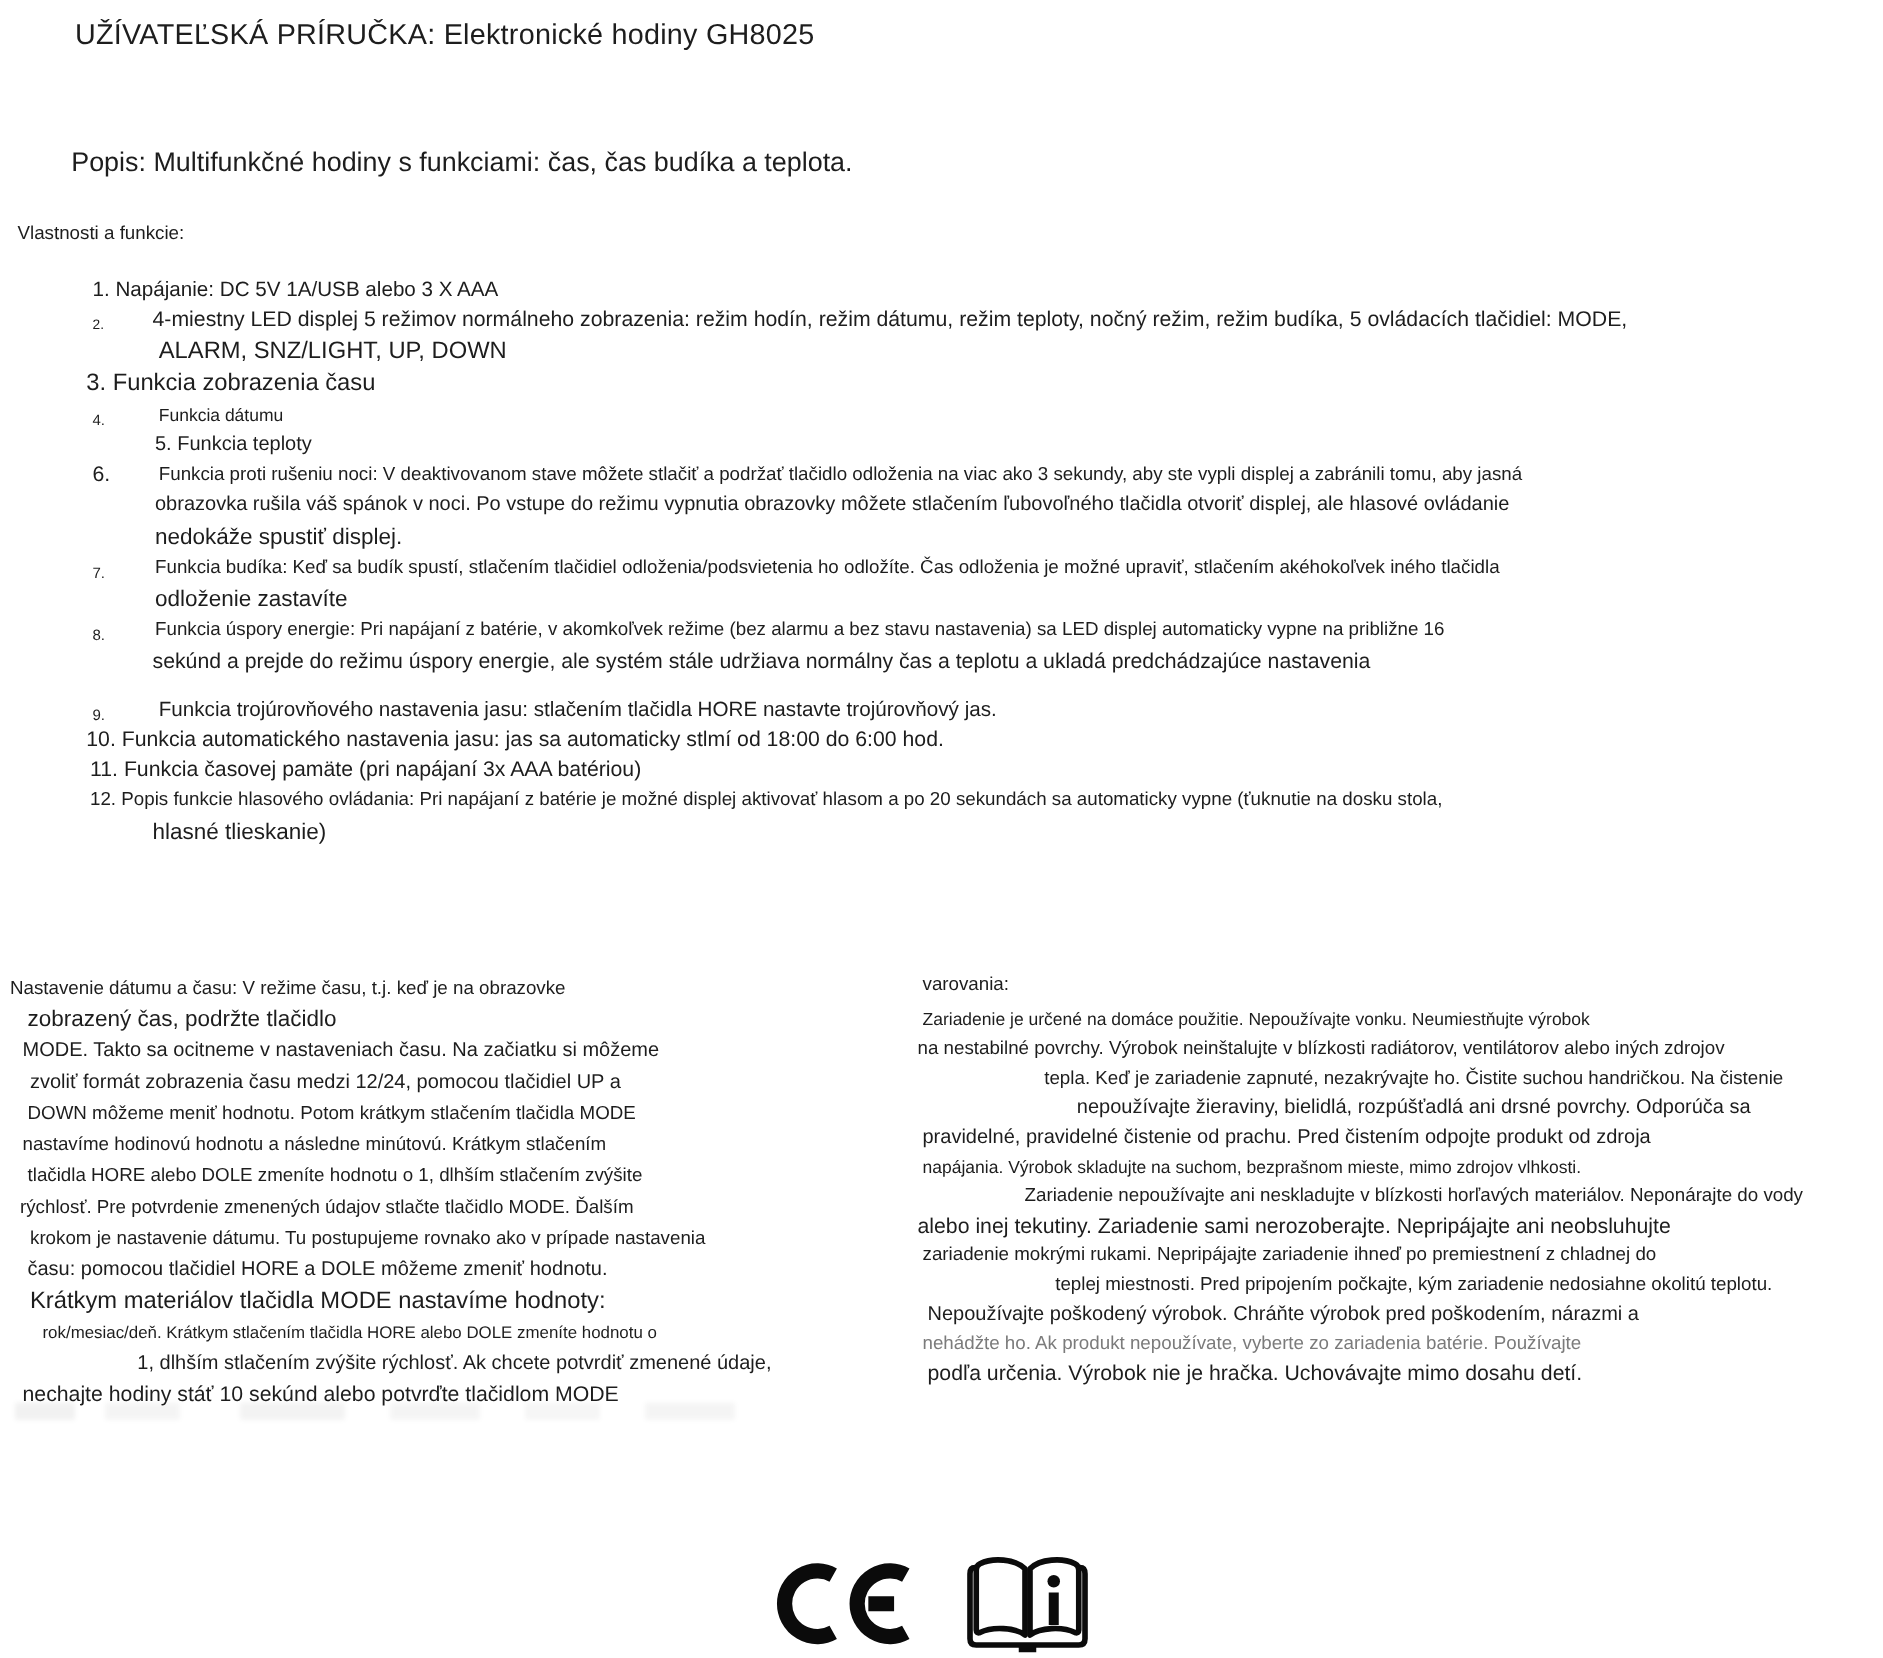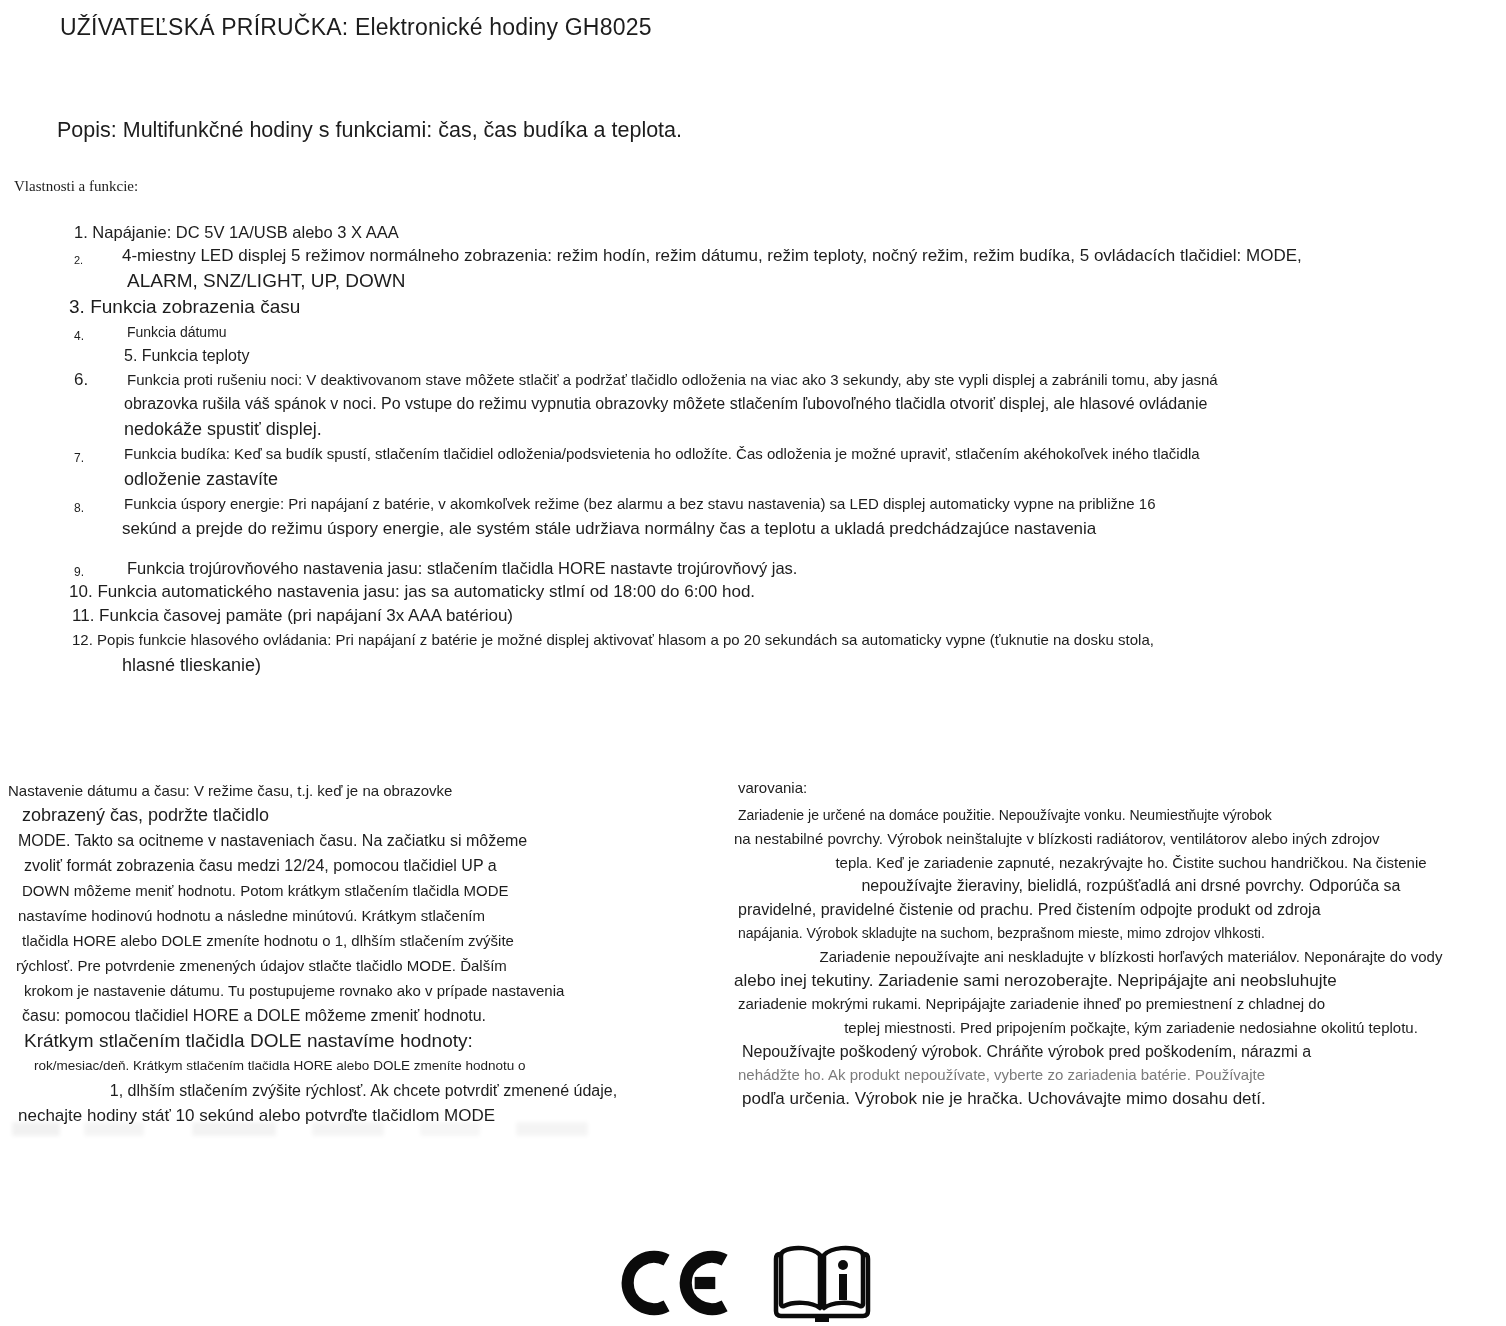--- a/index.html
+++ b/index.html
@@ -14,21 +14,21 @@
   .abs { position:absolute; }
 
   
   .fs11{font-size:11px;} .fs12{font-size:12px;} .fs13{font-size:13.5px;}
   .fs14{font-size:14px;} .fs15{font-size:15px;} .fs16{font-size:16px;}
   .fs165{font-size:16.5px;} .fs17{font-size:17px;} .fs18{font-size:18px;}
   .fs19{font-size:19px;} .fs21{font-size:21.5px;} .fs23{font-size:23px;}
 
   .title-block{ left:60px; top:14px; letter-spacing:0.2px; }
   .desc-block{ left:57px; top:118px; }
-  .features-heading{ left:14px; top:178px;font-family:Liberation Serif, serif; }
+  .features-heading{ left:14px; top:178px; }
 
   .features{ left:12px; top:220px; width:1506px; }
   .f-line{ position:relative; line-height:24px; white-space:nowrap; }
   .f-line.tall{ line-height:26px; }
   .num-hang{ position:absolute; top:4px; }
   .gap14{ margin-top:14px; }
 
   .pl57{padding-left:57px;} .pl60{padding-left:60px;} .pl62{padding-left:62px;}
   .pl110{padding-left:110px;} .pl112{padding-left:112px;} .pl115{padding-left:115px;}
 
@@ -157,21 +157,21 @@
   <div class="s-line fs15 pl0">Nastavenie dátumu a času: V režime času, t.j. keď je na obrazovke</div>
   <div class="s-line fs18 pl14">zobrazený čas, podržte tlačidlo</div>
   <div class="s-line fs16 pl10">MODE. Takto sa ocitneme v nastaveniach času. Na začiatku si môžeme</div>
   <div class="s-line fs16 pl16">zvoliť formát zobrazenia času medzi 12/24, pomocou tlačidiel UP a</div>
   <div class="s-line fs15 pl14">DOWN môžeme meniť hodnotu. Potom krátkym stlačením tlačidla MODE</div>
   <div class="s-line fs15 pl10">nastavíme hodinovú hodnotu a následne minútovú. Krátkym stlačením</div>
   <div class="s-line fs15 pl14">tlačidla HORE alebo DOLE zmeníte hodnotu o 1, dlhším stlačením zvýšite</div>
   <div class="s-line fs15 pl8">rýchlosť. Pre potvrdenie zmenených údajov stlačte tlačidlo MODE. Ďalším</div>
   <div class="s-line fs15 pl16">krokom je nastavenie dátumu. Tu postupujeme rovnako ako v prípade nastavenia</div>
   <div class="s-line fs16 pl14">času: pomocou tlačidiel HORE a DOLE môžeme zmeniť hodnotu.</div>
-  <div class="s-line fs19 pl16">Krátkym stlačením tlačidla DOLE nastavíme hodnoty:</div>
+  <div class="s-line fs19 pl16">Krátkym materiálov tlačidla MODE nastavíme hodnoty:</div>
   <div class="s-line fs13 pl26">rok/mesiac/deň. Krátkym stlačením tlačidla HORE alebo DOLE zmeníte hodnotu o</div>
   <div class="s-line fs16 pl6">1, dlhším stlačením zvýšite rýchlosť. Ak chcete potvrdiť zmenené údaje,</div>
   <div class="s-line fs17 pl10">nechajte hodiny stáť 10 sekúnd alebo potvrďte tlačidlom MODE</div>
 </div>
 
 <div class="abs ghost-artifact"></div>
 
 <div class="abs warnings-col">
   <div class="w-line fs15 pl4" style="margin-bottom:4px;">varovania:</div>
   <div class="w-line fs14 pl4">Zariadenie je určené na domáce použitie. Nepoužívajte vonku. Neumiestňujte výrobok</div>

